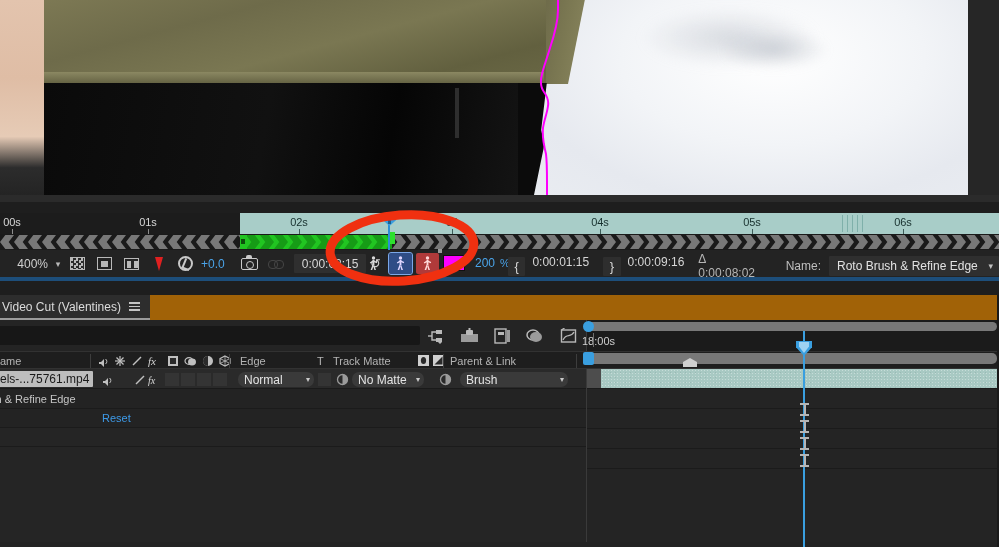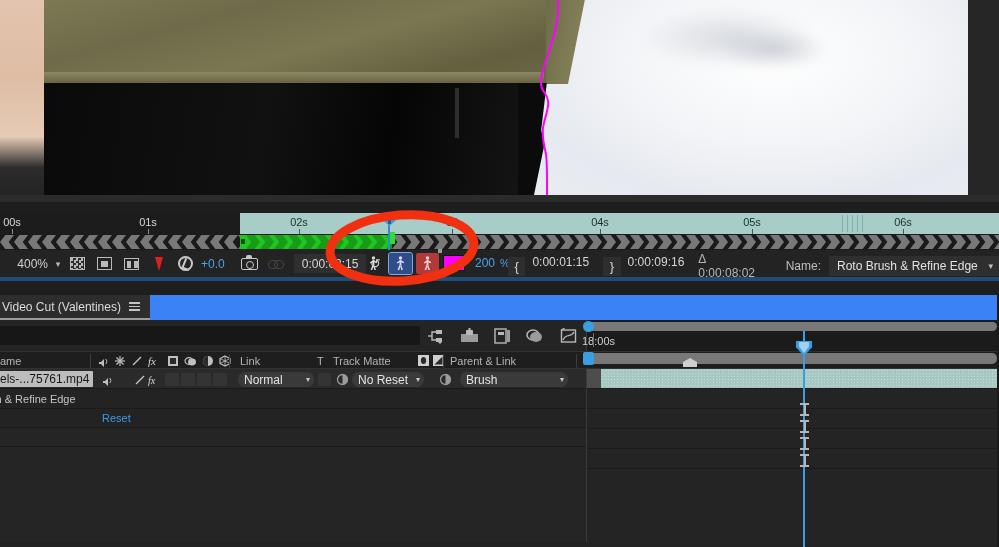--- a/index.html
+++ b/index.html
@@ -267,21 +267,21 @@
   }
   .panel-divider2{
     position:absolute; left:0; top:281px; width:999px; height:14px; background:#1e1e1e;
   }
 
   
   .tl-panel{
     position:absolute; left:0; top:295px; width:999px; height:252px; background:#232323;
   }
   .tl-tabbar{
-    position:absolute; left:0; top:0; width:999px; height:25px; background:#3b82f6;
+    position:absolute; left:0; top:0; width:999px; height:25px; background:#a16207;
   }
   .tl-tab{
     position:absolute; left:-8px; top:0; height:25px;
     display:flex;align-items:center; gap:8px; padding:0 10px;
     background:#2d2d2d; color:#dcdcdc; font-size:12px;
     border-bottom:2px solid #9b9b9b;
   }
   .hamburger{ display:flex;flex-direction:column;gap:2px; }
   .hamburger i{ display:block;width:11px;height:1.5px;background:#c4c4c4;}
 
@@ -760,21 +760,21 @@
         <svg width="12" height="12" viewBox="0 0 12 12">
             <circle cx="6" cy="6" r="5" fill="#c0c0c0"></circle>
             <path d="M6 1 a5 5 0 0 0 0 10z" fill="#2a2a2a"></path>
           </svg>
         <svg width="12" height="12" viewBox="0 0 12 12">
             <path d="M6 1 L11 3.5 L11 8.5 L6 11 L1 8.5 L1 3.5z" fill="none" stroke="#c0c0c0" stroke-width="1.2"></path>
             <path d="M6 1 v10 M1 3.5 L11 8.5 M11 3.5 L1 8.5" stroke="#c0c0c0" stroke-width=".8"></path>
           </svg>
       </div>
       <div class="th-sep" style="left:229px;"></div>
-      <div class="th-mode">Link</div>
+      <div class="th-mode">Edge</div>
       <div class="th-t">T</div>
       <div class="th-trackmatte">Track Matte</div>
       <div class="th-sq" style="left:418px;">
         <svg width="11" height="11" viewBox="0 0 11 11">
             <rect x="0" y="0" width="11" height="11" fill="#cfcfcf"></rect>
             <ellipse cx="5.5" cy="5.5" rx="2.6" ry="3.6" fill="#2a2a2a"></ellipse>
           </svg>
       </div>
       <div class="th-sq" style="left:433px;">
         <svg width="11" height="11" viewBox="0 0 11 11">
@@ -819,21 +819,21 @@
         <span class="dcaret">▾</span>
       </div>
       <div class="lr-box" style="left:318px;width:13px;"></div>
       <div class="tm-ic" style="left:336px;">
         <svg width="13" height="13" viewBox="0 0 13 13">
             <circle cx="6.5" cy="6.5" r="5" fill="none" stroke="#9b9b9b" stroke-width="1.3"></circle>
             <path d="M6.5 1.5 a5 5 0 0 1 0 10" fill="#9b9b9b"></path>
           </svg>
       </div>
       <div class="dropsel" style="left:352px;width:72px;">
-        <span>No Reset</span>
+        <span>No Matte</span>
         <span class="dcaret">▾</span>
       </div>
       <div class="tm-ic" style="left:439px;">
         <svg width="13" height="13" viewBox="0 0 13 13">
             <circle cx="6.5" cy="6.5" r="5" fill="none" stroke="#9b9b9b" stroke-width="1.3"></circle>
             <path d="M6.5 1.5 a5 5 0 0 1 0 10" fill="#9b9b9b"></path>
           </svg>
       </div>
       <div class="dropsel" style="left:460px;width:108px;">
         <span>Brush</span>

